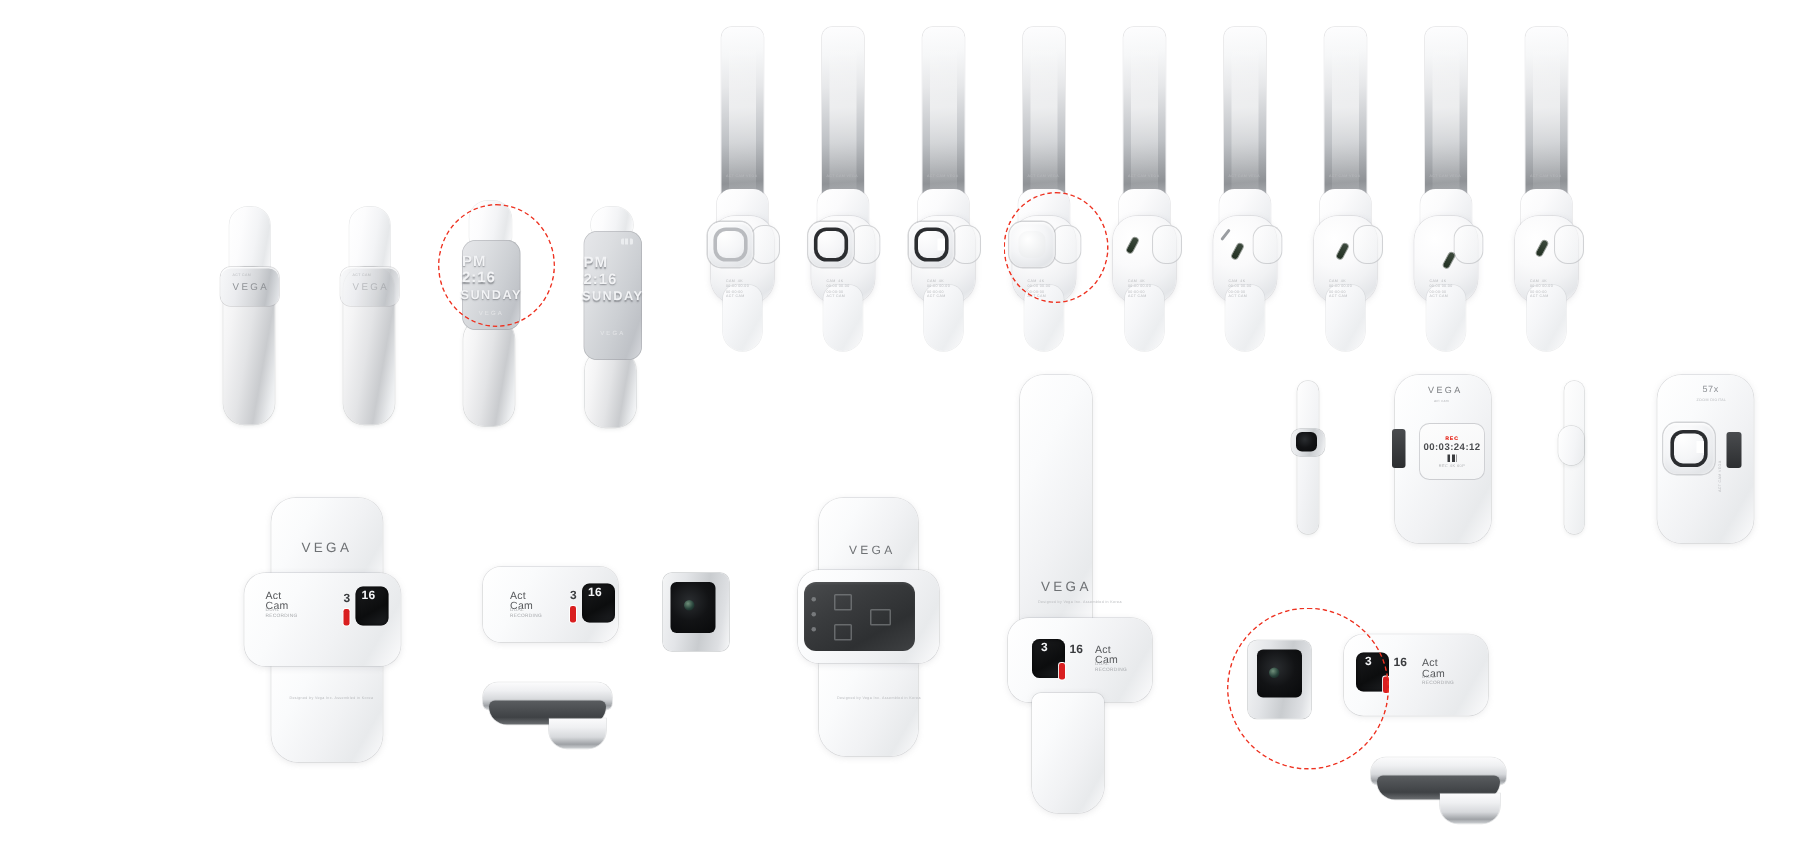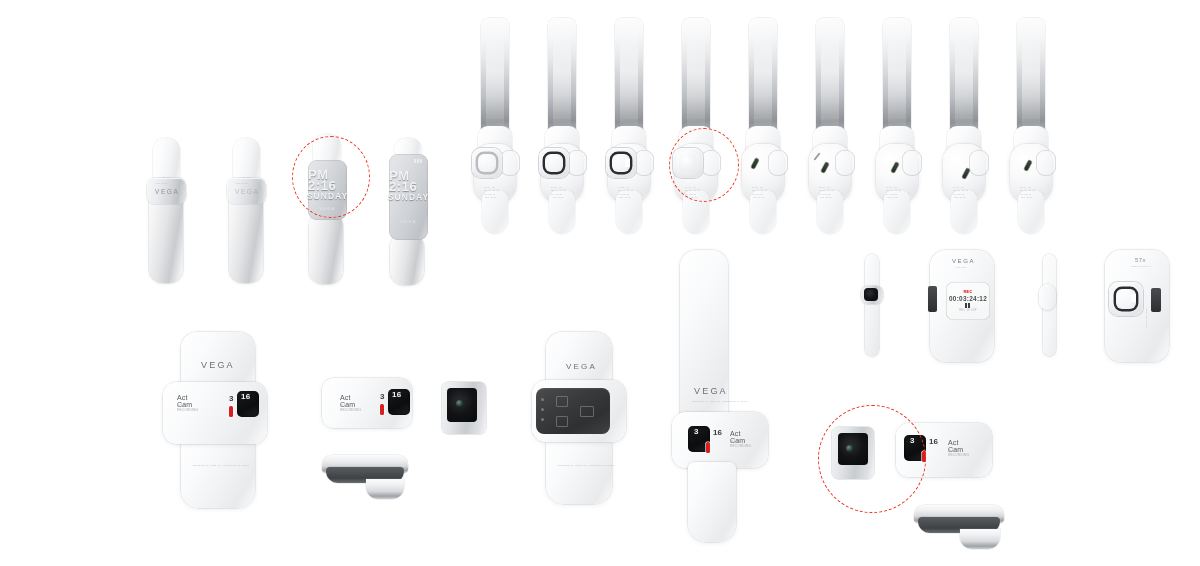--- a/index.html
+++ b/index.html
@@ -23,21 +23,21 @@
     position:absolute;border-radius:7px;
     background:linear-gradient(100deg,#f7f8f9 0%,#ebecef 30%,#d4d6d9 60%,#bfc2c6 78%,#e9ebee 100%);
     box-shadow:0 0 0 .5px rgba(140,142,147,.34),inset 0 1px 0 rgba(255,255,255,.75);
   }
   .screen{
     position:absolute;border-radius:9px;
     background:linear-gradient(110deg,#e6e7ea 0%,#dcdee1 30%,#cccfd3 62%,#bfc2c7 84%,#d9dbdf 100%);
     box-shadow:inset 0 0 0 .5px rgba(130,133,138,.4);
     display:flex;flex-direction:column;align-items:center;justify-content:center;
   }
-  .scr-time{font-size:13px;letter-spacing:.6px;color:#f2f3f5;text-shadow:0 1px 1px rgba(110,112,118,.7);line-height:11px;font-weight:700;}
+  .scr-time{font-size:10px;letter-spacing:.6px;color:#f2f3f5;text-shadow:0 1px 1px rgba(110,112,118,.7);line-height:11px;font-weight:700;}
   .scr-day{font-size:8.5px;letter-spacing:1px;color:#f2f3f5;text-shadow:0 1px 1px rgba(110,112,118,.7);line-height:11px;font-weight:700;}
   .scr-brand{font-size:4px;letter-spacing:1.4px;color:#e9eaec;margin-top:4px;opacity:.85;}
   .batt{position:absolute;right:6px;top:5px;width:8px;height:4px;
         background:repeating-linear-gradient(90deg,#eceef0 0 2px,transparent 2px 3px);
         border-radius:1px;opacity:.95;}
   .brandmark{position:absolute;font-size:6.5px;letter-spacing:1.6px;color:#8f9296;}
   .microtext{position:absolute;font-size:2.4px;letter-spacing:.25px;color:#b8babd;line-height:3.4px;white-space:pre;}
 
   
   .stick{position:absolute;width:34px;}

